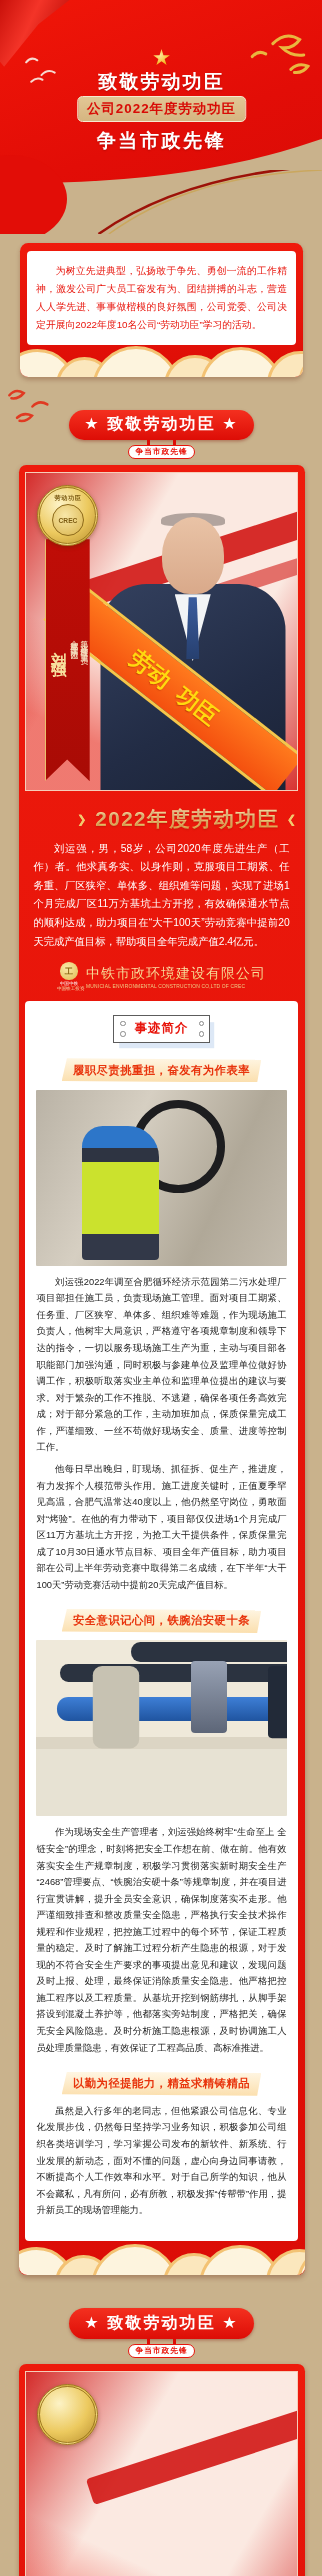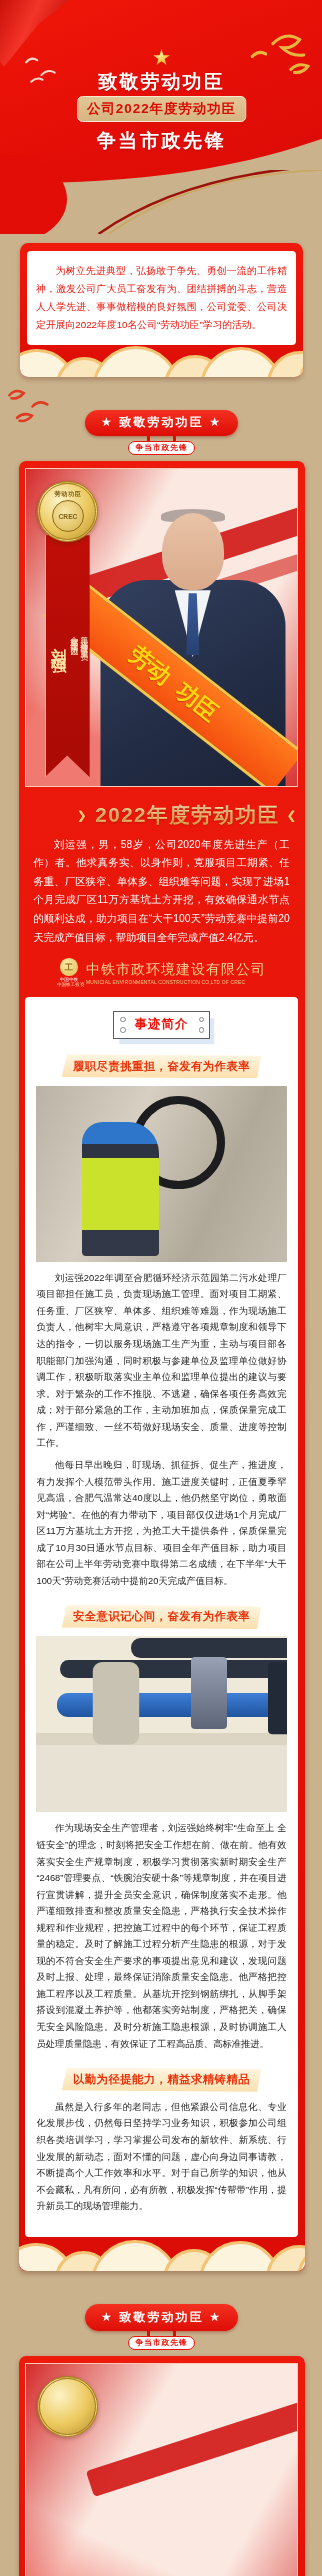--- a/index.html
+++ b/index.html
@@ -43,21 +43,21 @@
   .cloud-strip span{position:absolute;border-radius:50%;background:#fdf4de;border:3.6px solid #f3c273;box-sizing:border-box;}
   .cloud-strip span:nth-child(1){width:77px;height:77px;left:-20.6px;bottom:-49px;}
   .cloud-strip span:nth-child(2){width:57px;height:57px;left:36px;bottom:-37px;background:#fbe7bd;}
   .cloud-strip span:nth-child(3){width:88px;height:88px;left:72px;bottom:-57px;}
   .cloud-strip span:nth-child(4){width:62px;height:62px;left:144px;bottom:-40px;background:#fbe7bd;}
   .cloud-strip span:nth-child(5){width:82px;height:82px;left:180px;bottom:-52px;}
   .cloud-strip span:nth-child(6){width:67px;height:67px;left:247px;bottom:-41px;background:#fbe7bd;}
   .cloud-strip span:nth-child(7){width:77px;height:77px;left:278px;bottom:-47px;}
   
   .divider{text-align:center;margin:33px 0 0;position:relative;}
-  .pill{display:inline-block;background:linear-gradient(#f4301f,#dd0d06);color:#fff;font-size:12px;
+  .pill{display:inline-block;background:linear-gradient(#f4301f,#dd0d06);color:#fff;font-size:16px;
     font-weight:bold;letter-spacing:2.1px;padding:4.6px 15.5px;border-radius:15.5px;
     box-shadow:0 1.5px 3.1px rgba(120,10,0,.35);}
   .conn-row{height:5.2px;line-height:0;}
   .conn-row i{display:inline-block;width:3.1px;height:5.2px;background:#dd0d06;margin:0 11.3px;}
   .tag{display:inline-block;background:#fff;border:1px solid #e8150c;border-radius:8.2px;
     color:#e8150c;font-size:7.7px;font-weight:bold;letter-spacing:1px;padding:1px 6.2px;}
   
   .profile-card{position:relative;margin:6.2px 18.5px 0;background:linear-gradient(#ee1a0c,#dc0d07);
     border-radius:7.2px;padding:7.2px 6.7px 34px;box-shadow:0 2.1px 5.2px rgba(90,20,0,.3);}
   .photo-stage{position:relative;height:317px;overflow:hidden;border:0.5px solid #f6cdb9;
@@ -263,21 +263,21 @@
         <span class="dots r">
             <i></i>
             <i></i>
           </span>
       </div>
       <div class="flow">
           <div class="hl">履职尽责挑重担，奋发有为作表率</div>
           <div class="ph ph-valve"></div>
           <p class="tx">刘运强2022年调至合肥循环经济示范园第二污水处理厂项目部担任施工员，负责现场施工管理。面对项目工期紧、任务重、厂区狭窄、单体多、组织难等难题，作为现场施工负责人，他树牢大局意识，严格遵守各项规章制度和领导下达的指令，一切以服务现场施工生产为重，主动与项目部各职能部门加强沟通，同时积极与参建单位及监理单位做好协调工作，积极听取落实业主单位和监理单位提出的建议与要求。对于繁杂的工作不推脱、不逃避，确保各项任务高效完成；对于部分紧急的工作，主动加班加点，保质保量完成工作，严谨细致、一丝不苟做好现场安全、质量、进度等控制工作。</p>
           <p class="tx">他每日早出晚归，盯现场、抓征拆、促生产，推进度，有力发挥个人模范带头作用。施工进度关键时，正值夏季罕见高温，合肥气温常达40度以上，他仍然坚守岗位，勇敢面对“烤验”。在他的有力带动下，项目部仅仅进场1个月完成厂区11万方基坑土方开挖，为抢工大干提供条件，保质保量完成了10月30日通水节点目标、项目全年产值目标，助力项目部在公司上半年劳动竞赛中取得第二名成绩，在下半年“大干100天”劳动竞赛活动中提前20天完成产值目标。</p>
-          <div class="hl">安全意识记心间，奋发有为作表率</div>
+          <div class="hl">安全意识记心间，铁腕治安硬十条</div>
           <div class="ph ph-pumps"></div>
           <p class="tx">作为现场安全生产管理者，刘运强始终树牢“生命至上 全链安全”的理念，时刻将把安全工作想在前、做在前。他有效落实安全生产规章制度，积极学习贯彻落实新时期安全生产“2468”管理要点、“铁腕治安硬十条”等规章制度，并在项目进行宣贯讲解，提升全员安全意识，确保制度落实不走形。他严谨细致排查和整改质量安全隐患，严格执行安全技术操作规程和作业规程，把控施工过程中的每个环节，保证工程质量的稳定。及时了解施工过程分析产生隐患的根源，对于发现的不符合安全生产要求的事项提出意见和建议，发现问题及时上报、处理，最终保证消除质量安全隐患。他严格把控施工程序以及工程质量。从基坑开挖到钢筋绑扎，从脚手架搭设到混凝土养护等，他都落实旁站制度，严格把关，确保无安全风险隐患。及时分析施工隐患根源，及时协调施工人员处理质量隐患，有效保证了工程高品质、高标准推进。</p>
           <div class="hl">以勤为径提能力，精益求精铸精品</div>
           <p class="tx">虽然是入行多年的老同志，但他紧跟公司信息化、专业化发展步伐，仍然每日坚持学习业务知识，积极参加公司组织各类培训学习，学习掌握公司发布的新软件、新系统、行业发展的新动态，面对不懂的问题，虚心向身边同事请教，不断提高个人工作效率和水平。对于自己所学的知识，他从不会藏私，凡有所问，必有所教，积极发挥“传帮带”作用，提升新员工的现场管理能力。</p>
         </div>
     </div>
     <div class="cloud-strip">
       <span></span>
         <span></span>
         <span></span>

